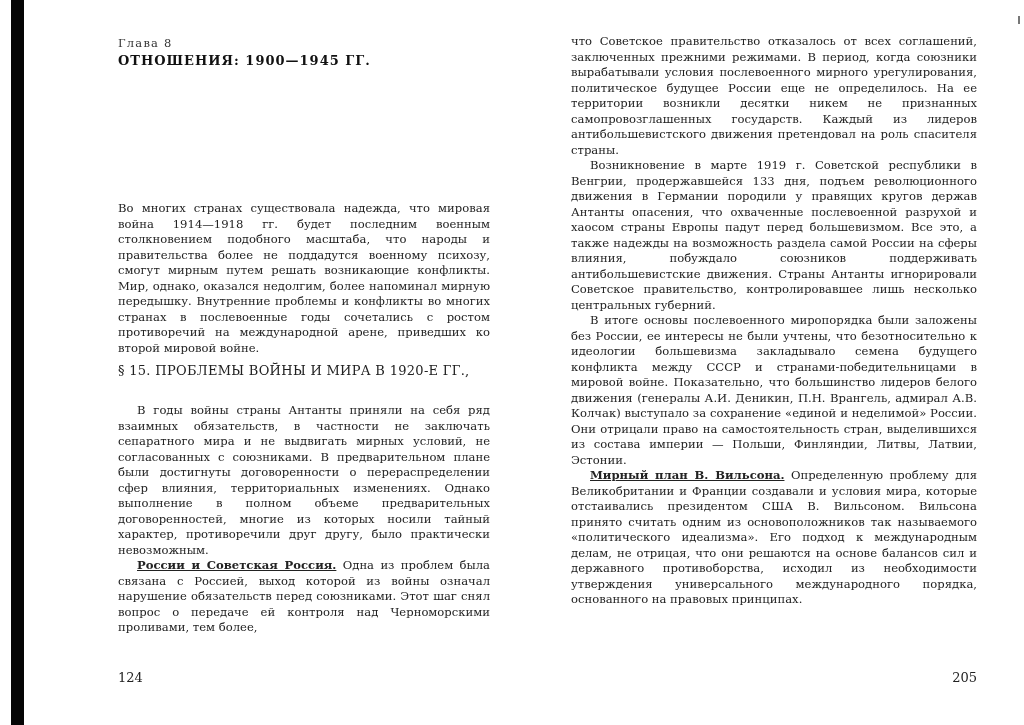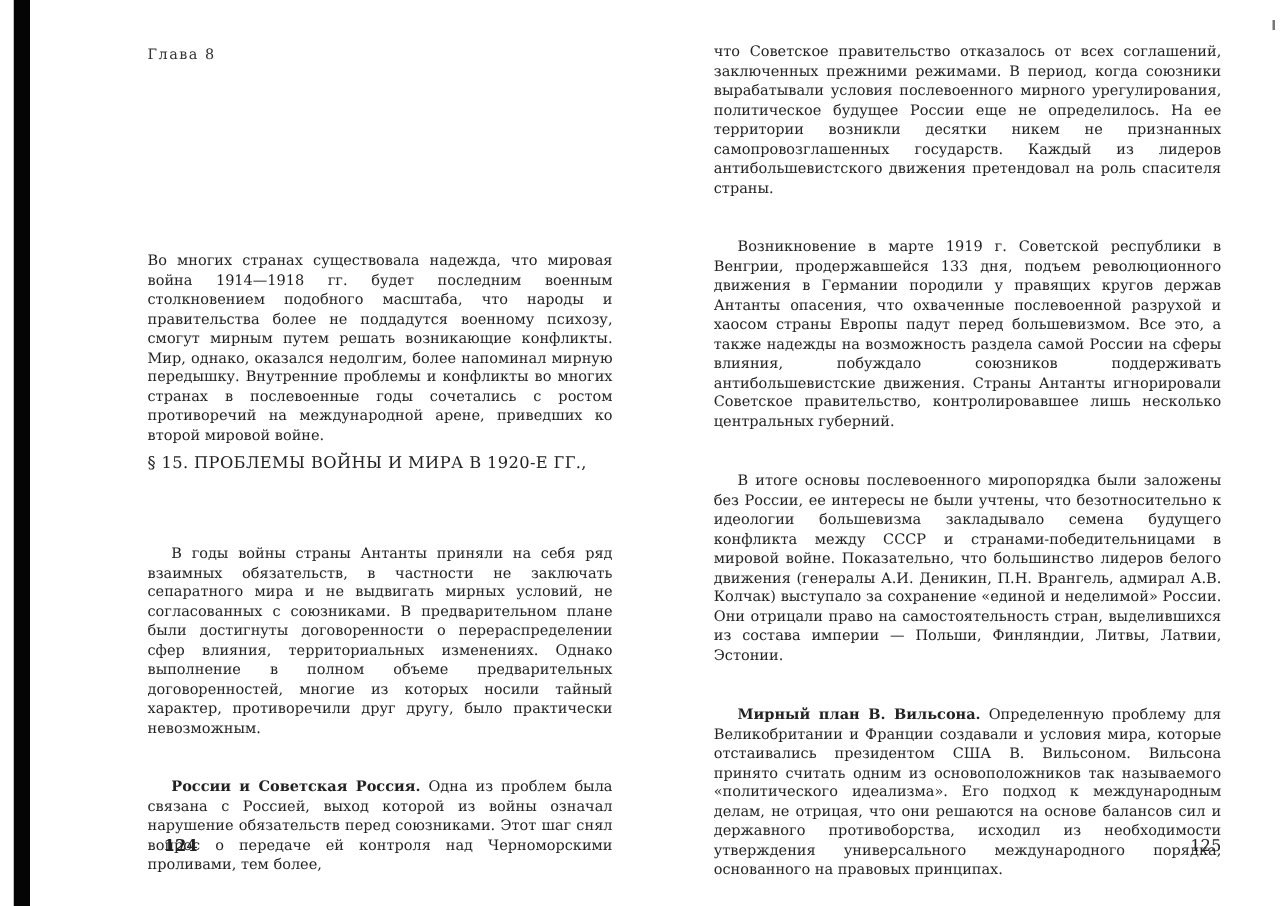--- a/index.html
+++ b/index.html
@@ -7,39 +7,40 @@
          font-family:"DejaVu Serif", serif; color:#1a1a1a; }
   .edge-bar { position:absolute; left:11px; top:0; width:13px; height:725px; background:#050505; }
   .edge-mark { position:absolute; left:1018px; top:16px; width:2px; height:8px; background:#777; }
   .page { position:absolute; top:0; }
   .page.left { left:118px; width:372px; }
   .page.right { left:571px; width:406px; }
   .chap-label { position:absolute; top:36px; left:0; font-size:11.5px; letter-spacing:1.2px; color:#333; }
   .chap-title { position:absolute; top:52px; left:0; font-size:13px; font-weight:bold; letter-spacing:1px; line-height:17px; color:#111; }
   .text { font-size:11.6px; line-height:15.5px; text-align:justify; color:#222; }
   .text p { margin:0; }
-  .text p.ind { text-indent:19px;margin-top:32px; }
+  .text p.ind { text-indent:19px; }
   .intro { position:absolute; top:201px; left:0; width:372px; }
   .sec-title { position:absolute; top:362px; left:0; font-size:13px; line-height:17px; letter-spacing:0.3px; color:#222; }
   .left-body { position:absolute; top:403px; left:0; width:372px; }
   .right-body { position:absolute; top:34px; left:0; width:406px; }
-  .bold-run { font-weight:bold; }
+  .bold-run { font-weight:bold;text-decoration:underline; }
   .pnum { position:absolute; top:670px; font-size:13px; color:#222; }
-  .pnum.l { left:13px;font-weight:bold; }
+  .pnum.l { left:0; }
   .pnum.r { right:0; }
 </style>
 </head>
 <body>
 
 <div class="edge-bar"></div>
 <div class="edge-mark"></div>
 
 <div class="page left">
   <div class="chap-label">Глава 8</div>
   <div class="chap-title">
+    <div>ОТНОШЕНИЯ: 1900—1945 ГГ.</div>
   </div>
   <div class="text intro">
     <p>Во многих странах существовала надежда, что мировая война 1914—1918 гг. будет последним военным столкновением подобного масштаба, что народы и правительства более не поддадутся военному психозу, смогут мирным путем решать возникающие конфликты. Мир, однако, оказался недолгим, более напоминал мирную передышку. Внутренние проблемы и конфликты во многих странах в послевоенные годы сочетались с ростом противоречий на международной арене, приведших ко второй мировой войне.</p>
   </div>
   <div class="sec-title">
     <div>§ 15. ПРОБЛЕМЫ ВОЙНЫ И МИРА В 1920-Е ГГ.,</div>
   </div>
   <div class="text left-body">
     <p class="ind">В годы войны страны Антанты приняли на себя ряд взаимных обязательств, в частности не заключать сепаратного мира и не выдвигать мирных условий, не согласованных с союзниками. В предварительном плане были достигнуты договоренности о перераспределении сфер влияния, территориальных изменениях. Однако выполнение в полном объеме предварительных договоренностей, многие из которых носили тайный характер, противоречили друг другу, было практически невозможным.</p>
     <p class="ind"><span class="bold-run">России и Советская Россия.</span><span> Одна из проблем была связана с Россией, выход которой из войны означал нарушение обязательств перед союзниками. Этот шаг снял вопрос о передаче ей контроля над Черноморскими проливами, тем более,</span></p>
@@ -47,14 +48,14 @@
   <div class="pnum l">124</div>
 </div>
 
 <div class="page right">
   <div class="text right-body">
     <p>что Советское правительство отказалось от всех соглашений, заключенных прежними режимами. В период, когда союзники вырабатывали условия послевоенного мирного урегулирования, политическое будущее России еще не определилось. На ее территории возникли десятки никем не признанных самопровозглашенных государств. Каждый из лидеров антибольшевистского движения претендовал на роль спасителя страны.</p>
     <p class="ind">Возникновение в марте 1919 г. Советской республики в Венгрии, продержавшейся 133 дня, подъем революционного движения в Германии породили у правящих кругов держав Антанты опасения, что охваченные послевоенной разрухой и хаосом страны Европы падут перед большевизмом. Все это, а также надежды на возможность раздела самой России на сферы влияния, побуждало союзников поддерживать антибольшевистские движения. Страны Антанты игнорировали Советское правительство, контролировавшее лишь несколько центральных губерний.</p>
     <p class="ind">В итоге основы послевоенного миропорядка были заложены без России, ее интересы не были учтены, что безотносительно к идеологии большевизма закладывало семена будущего конфликта между СССР и странами-победительницами в мировой войне. Показательно, что большинство лидеров белого движения (генералы А.И. Деникин, П.Н. Врангель, адмирал А.В. Колчак) выступало за сохранение «единой и неделимой» России. Они отрицали право на самостоятельность стран, выделившихся из состава империи — Польши, Финляндии, Литвы, Латвии, Эстонии.</p>
     <p class="ind"><span class="bold-run">Мирный план В. Вильсона.</span><span> Определенную проблему для Великобритании и Франции создавали и условия мира, которые отстаивались президентом США В. Вильсоном. Вильсона принято считать одним из основоположников так называемого «политического идеализма». Его подход к международным делам, не отрицая, что они решаются на основе балансов сил и державного противоборства, исходил из необходимости утверждения универсального международного порядка, основанного на правовых принципах.</span></p>
   </div>
-  <div class="pnum r">125</div>
+  <div class="pnum r">205</div>
 </div>
 
 </body></html>

